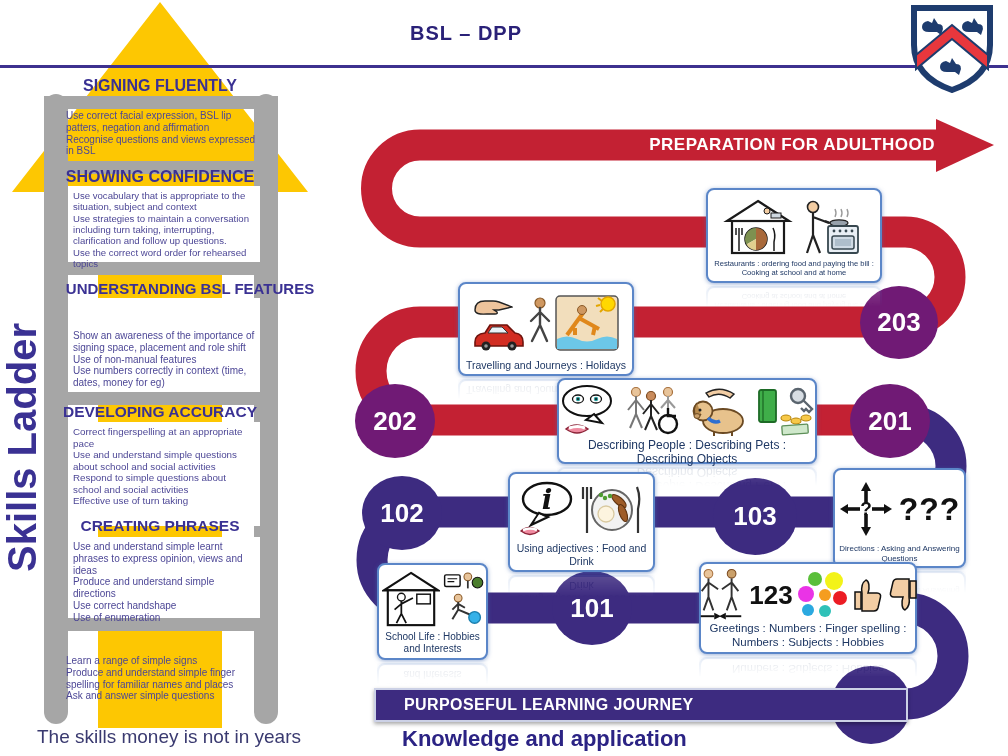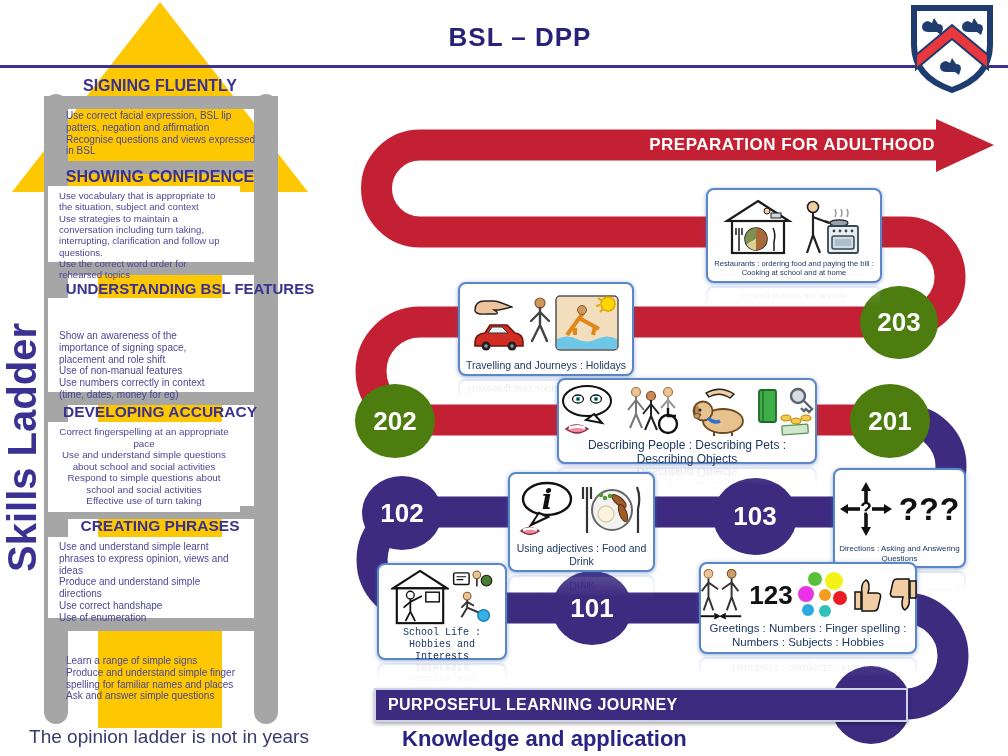--- a/index.html
+++ b/index.html
@@ -2,39 +2,39 @@
 <html><head>
 <meta charset="utf-8">
 <style>
   * { margin:0; padding:0; box-sizing:border-box; }
   body { font-family:"Liberation Sans", sans-serif; background:#fff; }
   #page { position:relative; width:1008px; height:756px; background:#fff; overflow:hidden; }
   .abs { position:absolute; }
   .prelines { white-space:pre-line; }
 
   
-  .title { left:410px; top:22px; width:220px; text-align:center; font-size:26px; font-weight:bold; color:#2a2178; letter-spacing:1px; }
+  .title { left:410px; top:22px; width:220px; font-size:20px; font-weight:bold; color:#2a2178; letter-spacing:1px; }
   .hline { left:0; top:65px; width:1008px; height:3px; background:#3d318f; }
 
   
   .lv-title { text-align:center; font-weight:bold; color:#3a3193; }
   .lv-text { font-size:10px; line-height:1.18; color:#4d4796; }
   .rail { width:24px; background:#a6a6a6; border-radius:12px; }
   .rung { left:44px; width:234px; height:13px; background:#a6a6a6; }
-  .lv-box { left:48px; width:192px; background:#fff; padding:4px 11px; }
+  .lv-box { left:68px; width:192px; background:#fff; padding:4px 5px; }
   .vlabel { left:-138px; top:425px; width:320px; text-align:center; transform:rotate(-90deg); font-size:40px; font-weight:bold; color:#3a3193; }
   .ladder-foot { left:28px; top:726px; width:282px; text-align:center; font-size:19px; color:#3a3a70; }
 
   
   .banner-top { left:600px; top:135px; width:335px; text-align:right; font-size:17px; font-weight:bold; color:#fff; letter-spacing:.5px; }
   .m-circle { border-radius:50%; display:flex; align-items:center; justify-content:center; color:#fff; font-weight:bold; font-size:26px; }
-  .m-red { background:#4d7c0f; }
+  .m-red { background:#701a75; }
   .m-purple { background:#3d2b80; }
   .bottom-bar { left:374px; top:688px; width:534px; height:34px; background:#3d2b80; border:2px solid #ccd1e6; box-shadow:0 2px 4px rgba(0,0,0,.35); display:flex; align-items:center; }
-  .bottom-bar span { color:#fff; font-weight:bold; font-size:16px; padding-left:12px; letter-spacing:.4px; }
+  .bottom-bar span { color:#fff; font-weight:bold; font-size:16px; padding-left:28px; letter-spacing:.4px; }
   .bottom-caption { left:402px; top:726px; font-size:22px; font-weight:bold; color:#2b2384; }
 
   
   .card { position:absolute; background:#fff; border:2px solid #5b86c8; border-radius:8px; box-shadow:0 1px 4px rgba(70,110,180,.55); display:flex; flex-direction:column; align-items:center; justify-content:space-between; padding:4px 3px 3px 3px; -webkit-box-reflect:below 3px linear-gradient(transparent 78%, rgba(0,0,0,.16)); }
   .card .icons { display:flex; align-items:center; justify-content:center; gap:6px; flex:1; }
   .card .cap { text-align:center; color:#1f3864; line-height:1.18; width:100%; }
   .qqq { font-size:32px; font-weight:bold; color:#111; letter-spacing:1px; line-height:1; }
   .num123 { font-size:26px; font-weight:bold; color:#111; line-height:1; }
 </style>
 </head>
@@ -67,41 +67,41 @@
   </div>
 
   <div class="abs lv-title" style="left:35px;top:280px;width:310px;font-size:15px;">UNDERSTANDING BSL FEATURES</div>
   <div class="abs lv-box" style="top:298px;height:94px;">
     <div class="lv-text prelines" style="padding-top:8px;margin-top:20px;">Show an awareness of the importance of signing space, placement and role shift
 Use of non-manual features
 Use numbers correctly in context (time, dates, money for eg)</div>
   </div>
 
   <div class="abs lv-title" style="left:40px;top:403px;width:240px;font-size:15.5px;">DEVELOPING ACCURACY</div>
-  <div class="abs lv-box" style="top:422px;height:90px;text-align:center;">
+  <div class="abs lv-box" style="top:422px;height:104px;">
     <div class="lv-text prelines" style="font-size:9.8px;">Correct fingerspelling at an appropriate pace
 Use and understand simple questions about school and social activities
 Respond to simple questions about school and social activities
 Effective use of turn taking</div>
   </div>
 
   <div class="abs lv-title" style="left:40px;top:517px;width:240px;font-size:15.5px;">CREATING PHRASES</div>
   <div class="abs lv-box" style="top:537px;height:81px;">
     <div class="lv-text prelines">Use and understand simple learnt phrases to express opinion, views and ideas
 Produce and understand simple directions
 Use correct handshape
 Use of enumeration</div>
   </div>
 
   <div class="abs lv-text prelines" style="left:66px;top:655px;width:196px;">Learn a range of simple signs
 Produce and understand simple finger spelling for familiar names and places
 Ask and answer simple questions</div>
 
   <div class="abs vlabel">Skills Ladder</div>
-  <div class="abs ladder-foot">The opinion ladder is not in years</div>
+  <div class="abs ladder-foot">The skills money is not in years</div>
 
   <svg class="abs" style="left:0;top:0;" width="1008" height="756">
     <path d="M 886 420 L 905 420 A 46 46 0 0 1 905 512 L 420 512 A 48 48 0 0 0 420 608 L 905 608 A 48 48 0 0 1 905 704 L 890 704" fill="none" stroke="#3d2b80" stroke-width="31"></path>
     <path d="M 940 145 L 420 145 A 43.5 43.5 0 0 0 420 232 L 905 232 A 45 45 0 0 1 905 322 L 420 322 A 49 49 0 0 0 420 420 L 888 420" fill="none" stroke="#c32133" stroke-width="31"></path>
     <polygon points="936,119 994,145 936,172" fill="#c32133"></polygon>
   </svg>
 
   <div class="abs banner-top">PREPARATION FOR ADULTHOOD</div>
 
   <div class="abs m-circle m-red" style="left:860px;top:286px;width:78px;height:73px;">203</div>
@@ -294,21 +294,21 @@
             <polygon points="1,29 9,24 9,34"></polygon>
             <polygon points="53,29 45,24 45,34"></polygon>
         </g>
         <text x="27" y="35" font-size="19" font-weight="bold" text-anchor="middle" fill="#111">?</text>
       </svg>
       <div class="qqq">???</div>
     </div>
     <div class="cap" style="font-size:8px;">Directions : Asking and Answering Questions</div>
   </div>
 
-  <div class="card" style="left:377px;top:563px;width:130px;height:97px;font-family:Liberation Mono, monospace;">
+  <div class="card" style="left:377px;top:563px;width:111px;height:97px;">
     <div class="icons" style="gap:2px;">
       <svg width="58" height="58" viewBox="0 0 60 60">
         <polygon points="30,2 58,20 2,20" fill="#fff" stroke="#111" stroke-width="2.2"></polygon>
         <rect x="6" y="20" width="48" height="36" fill="#fff" stroke="#111" stroke-width="2.2"></rect>
         <rect x="36" y="24" width="14" height="10" fill="#fff" stroke="#111" stroke-width="1.5"></rect>
         <circle cx="20" cy="27" r="4" fill="#fff" stroke="#111" stroke-width="1.4"></circle>
         <path d="M20,31 V44 M20,34 L13,40 M20,34 L32,28 M20,44 L15,54 M20,44 L25,54" stroke="#111" stroke-width="1.8" fill="none"></path>
       </svg>
       <svg width="42" height="58" viewBox="0 0 42 60">
         <rect x="2" y="4" width="16" height="12" rx="1.5" fill="#fff" stroke="#111" stroke-width="1.5"></rect>

